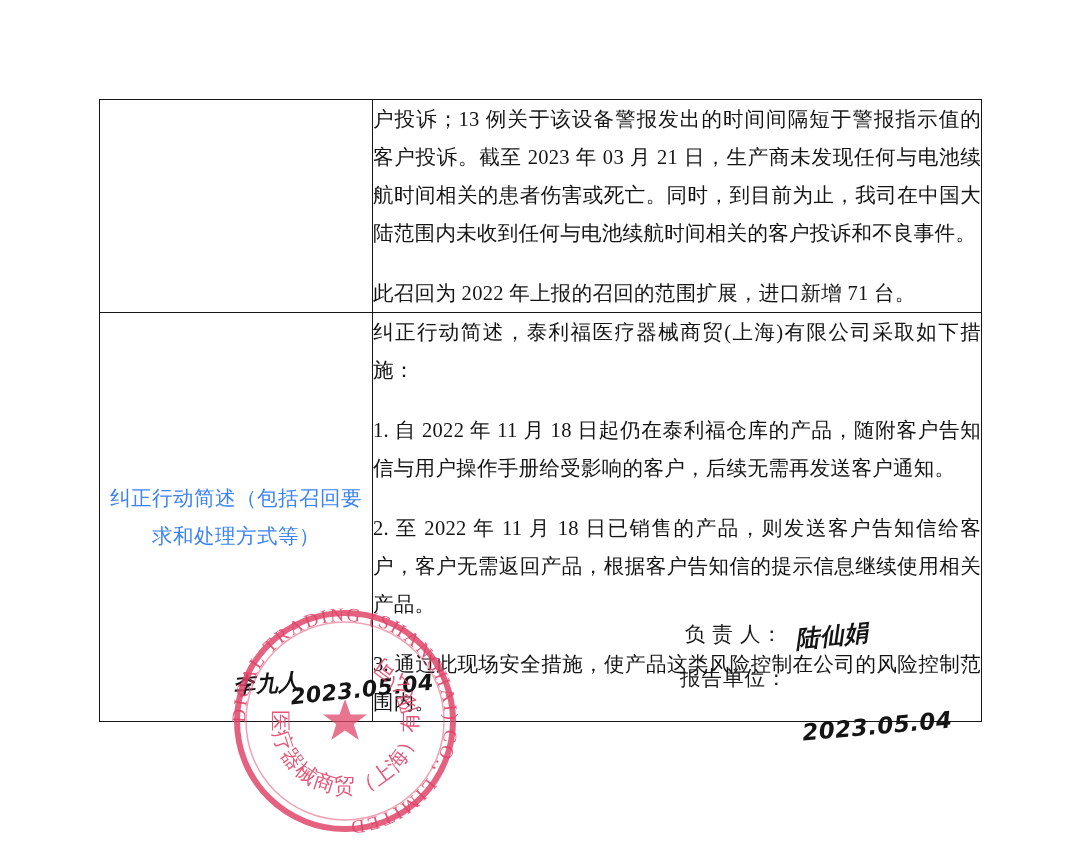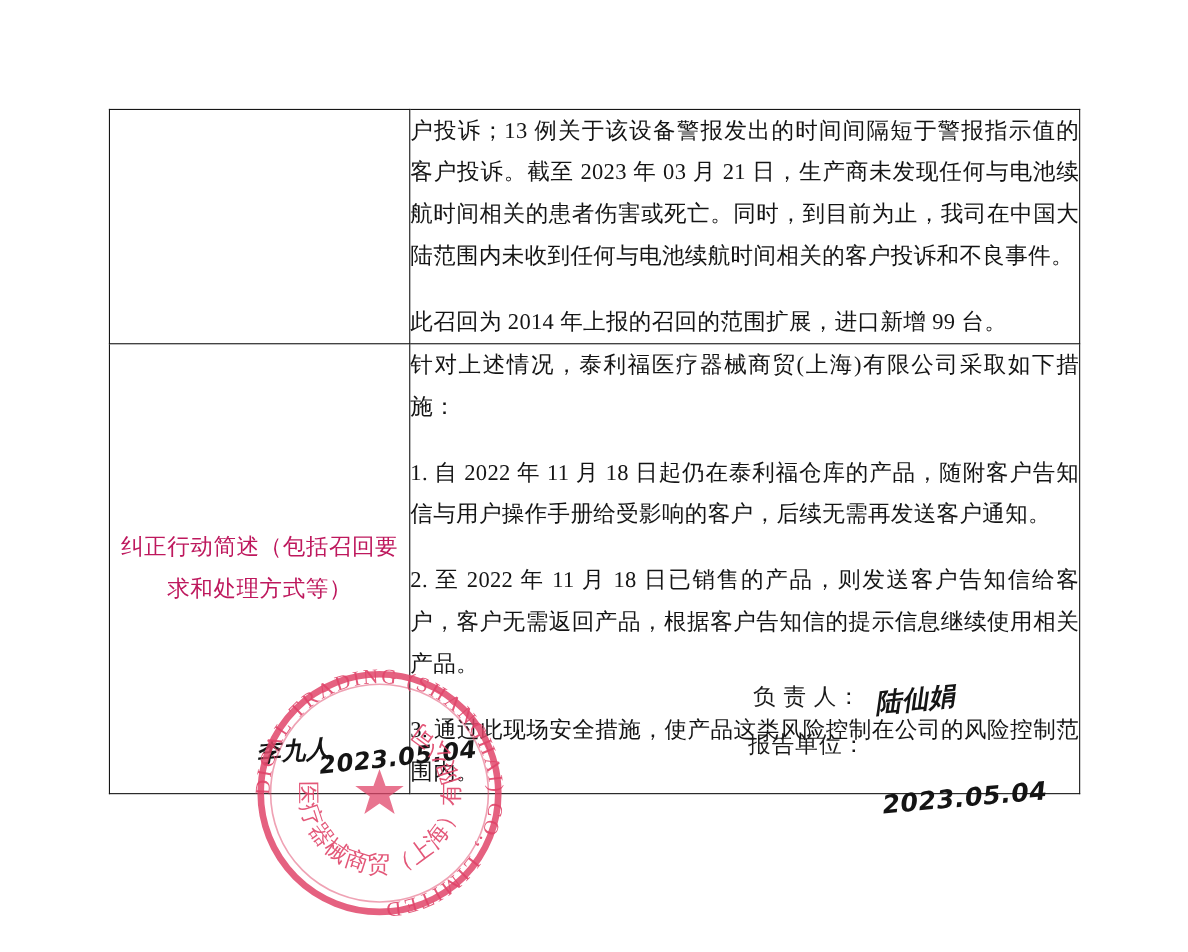--- a/index.html
+++ b/index.html
@@ -39,21 +39,21 @@
   }
   .col-label { width: 272px; }
   .col-body  { width: 608px; }
 
   .label-cell {
     text-align: center;
     font-size: 20.5px;
     line-height: 38px;
     letter-spacing: 0.5px;
     padding: 10px 26px;
-    color: #be185d;
+    color: #3b82f6;
   }
   .body-cell {
     padding: 14px 20px 16px 22px;
   }
 
   .para {
     font-size: 20.5px;
     line-height: 38px;
     letter-spacing: 0.3px;
     text-align: justify;
@@ -145,27 +145,27 @@
 <body>
 
 <div class="page">
 
   <table class="doc-table">
     <tbody>
       <tr>
         <td class="col-label label-cell"></td>
         <td class="col-body body-cell">
           <p class="para">户投诉；13 例关于该设备警报发出的时间间隔短于警报指示值的客户投诉。截至 2023 年 03 月 21 日，生产商未发现任何与电池续航时间相关的患者伤害或死亡。同时，到目前为止，我司在中国大陆范围内未收到任何与电池续航时间相关的客户投诉和不良事件。</p>
-          <p class="para">此召回为 2014 年上报的召回的范围扩展，进口新增 99 台。</p>
+          <p class="para">此召回为 2022 年上报的召回的范围扩展，进口新增 71 台。</p>
         </td>
       </tr>
       <tr>
         <td class="col-label label-cell">纠正行动简述（包括召回要求和处理方式等）</td>
         <td class="col-body body-cell">
-          <p class="para">针对上述情况，泰利福医疗器械商贸(上海)有限公司采取如下措施：</p>
+          <p class="para">纠正行动简述，泰利福医疗器械商贸(上海)有限公司采取如下措施：</p>
           <p class="para">1. 自 2022 年 11 月 18 日起仍在泰利福仓库的产品，随附客户告知信与用户操作手册给受影响的客户，后续无需再发送客户通知。</p>
           <p class="para">2. 至 2022 年 11 月 18 日已销售的产品，则发送客户告知信给客户，客户无需返回产品，根据客户告知信的提示信息继续使用相关产品。</p>
           <p class="para">3. 通过此现场安全措施，使产品这类风险控制在公司的风险控制范围内。</p>
         </td>
       </tr>
     </tbody>
   </table>
 
   <div class="sign-area">
 

